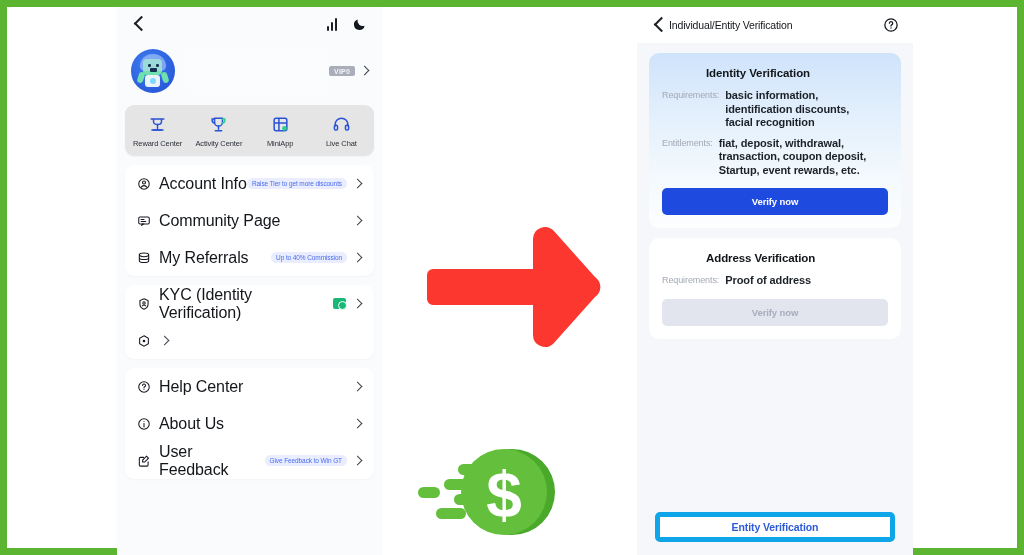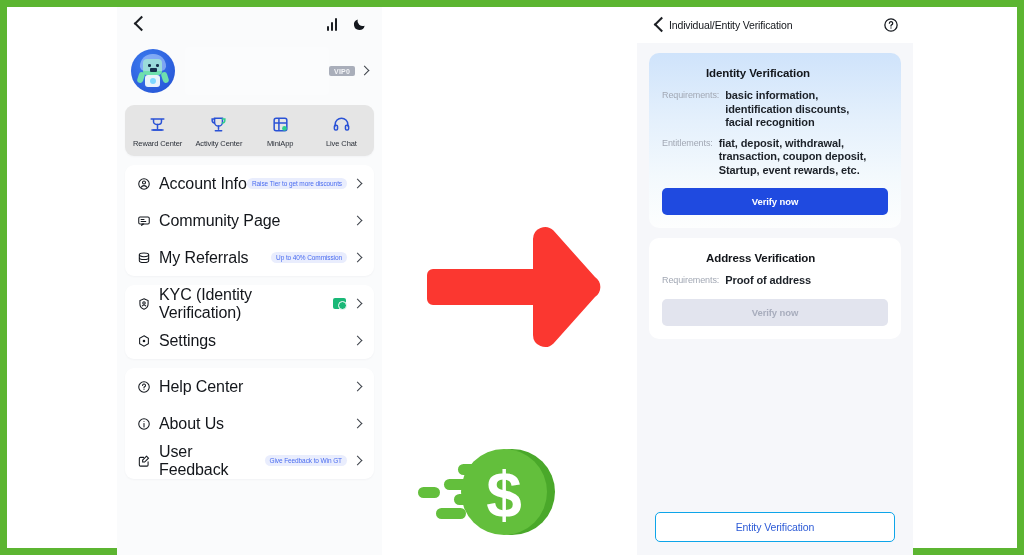--- a/index.html
+++ b/index.html
@@ -260,25 +260,25 @@
     border-radius: 5px;
     color: #a8adbd;
     font-size: 9.5px; font-weight: bold;
     display: flex; align-items: center; justify-content: center;
     letter-spacing: -.1px;
   }
   .btn-outline {
     position: absolute;
     left: 18px; right: 18px; bottom: 20px;
     height: 30px;
-    border: 1px solid #0ea5e9;
+    border: 5px solid #0ea5e9;
     background: #ffffff;
     border-radius: 5px;
     color: #2d5bd6;
-    font-size: 10.5px; font-weight: normal;
+    font-size: 10.5px; font-weight: bold;
     display: flex; align-items: center; justify-content: center;
     cursor: pointer;
     letter-spacing: -.1px;
   }
 </style>
 </head>
 <body>
 
 <div id="frame">
 
@@ -412,21 +412,20 @@
         <span class="kyc-mini"></span>
         <span class="chev dark"></span>
       </div>
       <div class="row">
         <span class="r-ico">
           <svg width="14" height="14" viewBox="0 0 24 24" fill="none" stroke="#14181e" stroke-width="1.8">
             <path d="M12 3l7.5 4.3v9.4L12 21l-7.5-4.3V7.3z"></path>
             <circle cx="12" cy="12" r="2.2" fill="#14181e" stroke="none"></circle>
           </svg>
         </span>
-        <span class="r-label">Settings</span>
         <span class="chev dark"></span>
       </div>
     </div>
 
     <div class="list-card">
       <div class="row">
         <span class="r-ico">
           <svg width="14" height="14" viewBox="0 0 24 24" fill="none" stroke="#14181e" stroke-width="1.8" stroke-linecap="round">
             <circle cx="12" cy="12" r="9"></circle>
             <path d="M9.6 9.3a2.5 2.5 0 1 1 3.3 2.4c-.6.3-.9.8-.9 1.5v.4"></path>

